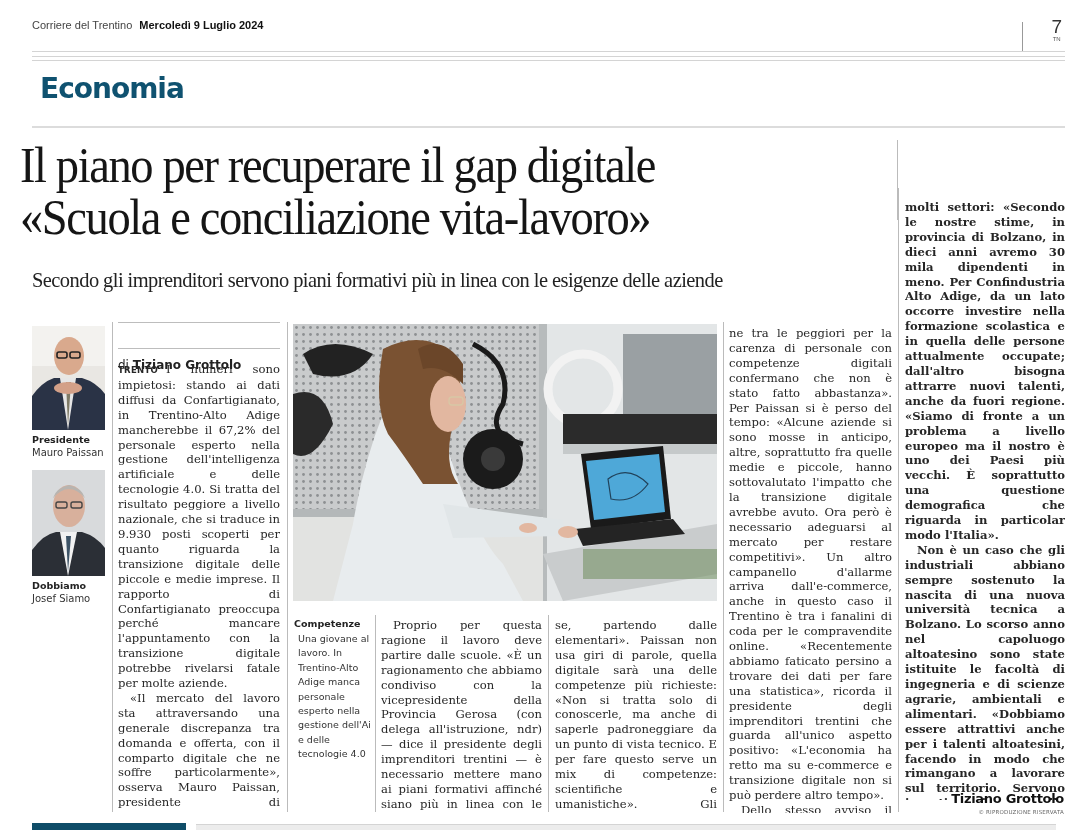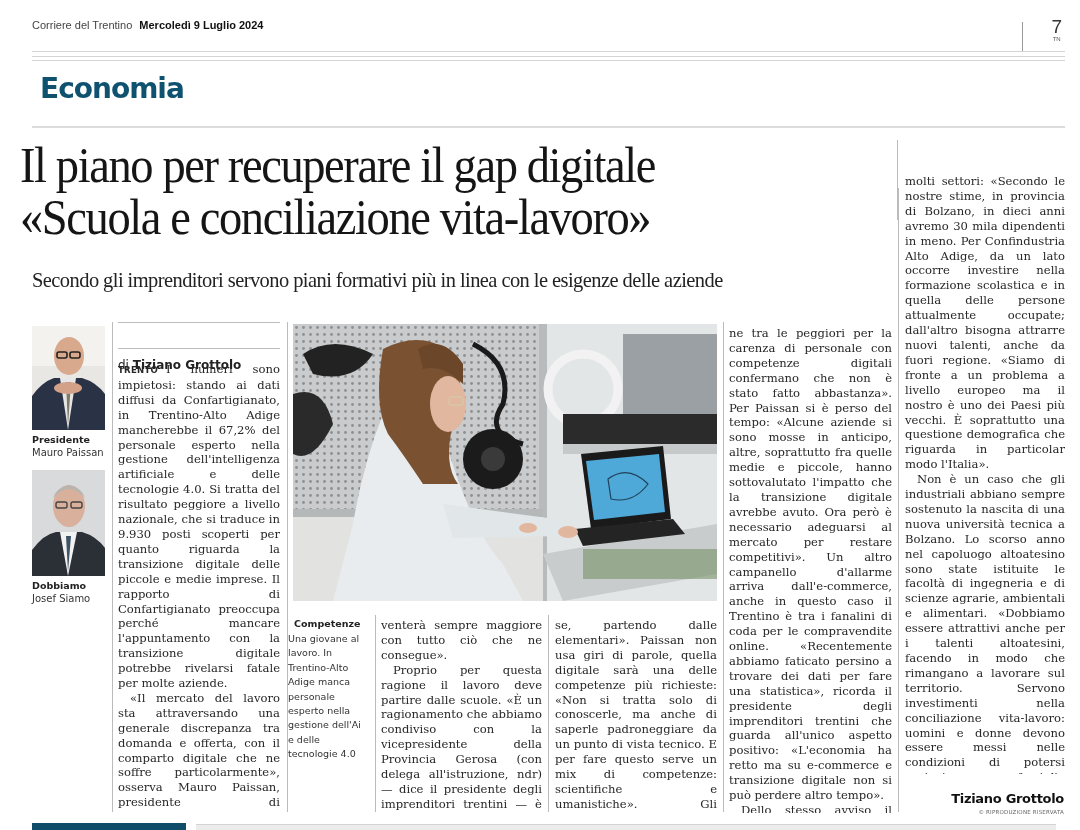--- a/index.html
+++ b/index.html
@@ -47,21 +47,21 @@
   
   .col { font-family: "DejaVu Serif", serif; font-size: 11.6px; line-height: 14.9px; color: #262626; text-align: justify; hyphens: manual; }
   .col p { margin: 0; }
   .col p.indent { text-indent: 12px; }
   .dateline { font-family: "DejaVu Sans", sans-serif; font-weight: bold; font-size: 8.5px; letter-spacing: 0.3px; margin-right: 8px; }
 
   
   .photo { left: 293px; top: 324px; width: 424px; height: 277px; overflow: hidden; background: #cfd3d5; }
 
   .caption-title { left: 294px; top: 618px; font-family: "DejaVu Sans", sans-serif; font-weight: bold; font-size: 9.5px; color: #222; }
-  .caption-body { left: 288px; top: 632px; width: 76px; font-family: "DejaVu Sans", sans-serif; font-size: 9.5px; line-height: 14.4px; color: #333; }
+  .caption-body { left: 298px; top: 632px; width: 76px; font-family: "DejaVu Sans", sans-serif; font-size: 9.5px; line-height: 14.4px; color: #333; }
 
   .signature { right: 16px; top: 791px; font-family: "DejaVu Sans", sans-serif; font-weight: bold; font-size: 13px; color: #111; letter-spacing: -0.3px; }
   .rights { right: 16px; top: 809px; font-family: "DejaVu Sans", sans-serif; font-size: 5.5px; color: #666; letter-spacing: 0.2px; }
 
   .footer-bar { left: 32px; top: 823px; width: 154px; height: 7px; background: #0f4d68; }
   .footer-rule { left: 196px; top: 824px; width: 860px; height: 6px; background: #ececec; border-top: 1px solid #d4d4d4; }
 </style>
 </head>
 <body>
 
@@ -177,34 +177,33 @@
     <path d="M282 205 L380 195 L392 210 L290 222 Z" fill="#242424"></path>
     <ellipse cx="275" cy="208" rx="10" ry="6" fill="#e2b7a0"></ellipse>
     <ellipse cx="235" cy="204" rx="9" ry="5" fill="#e2b7a0"></ellipse>
   </svg>
 </div>
 
 <div class="abs caption-title">Competenze</div>
 <div class="abs caption-body">Una giovane al lavoro. In Trentino-Alto Adige manca personale esperto nella gestione dell'Ai e delle tecnologie 4.0</div>
 
 <div class="abs col" style="left:381px; top:618px; width:161px; height:195px; overflow:hidden;">
-  <p>venterà sempre maggiore con tutto ciò che ne consegue».</p>
   <p class="indent">Proprio per questa ragione il lavoro deve partire dalle scuole. «È un ragionamento che abbiamo condiviso con la vicepresidente della Provincia Gerosa (con delega all'istruzione, ndr) — dice il presidente degli imprenditori trentini — è necessario mettere mano ai piani formativi affinché siano più in linea con le esigenze delle impre-</p>
 </div>
 
 <div class="abs col" style="left:555px; top:618px; width:162px; height:195px; overflow:hidden;">
   <p>se, partendo dalle elementari». Paissan non usa giri di parole, quella digitale sarà una delle competenze più richieste: «Non si tratta solo di conoscerle, ma anche di saperle padroneggiare da un punto di vista tecnico. E per fare questo serve un mix di competenze: scientifiche e umanistiche». Gli imprenditori però non si fanno illusioni e sono consapevoli che sarà un percorso in salita. «I dati che vedono la nostra regio-</p>
 </div>
 
 <div class="abs col" style="left:729px; top:326px; width:163px; height:487px; overflow:hidden;">
   <p>ne tra le peggiori per la carenza di personale con competenze digitali confermano che non è stato fatto abbastanza». Per Paissan si è perso del tempo: «Alcune aziende si sono mosse in anticipo, altre, soprattutto fra quelle medie e piccole, hanno sottovalutato l'impatto che la transizione digitale avrebbe avuto. Ora però è necessario adeguarsi al mercato per restare competitivi». Un altro campanello d'allarme arriva dall'e-commerce, anche in questo caso il Trentino è tra i fanalini di coda per le compravendite online. «Recentemente abbiamo faticato persino a trovare dei dati per fare una statistica», ricorda il presidente degli imprenditori trentini che guarda all'unico aspetto positivo: «L'economia ha retto ma su e-commerce e transizione digitale non si può perdere altro tempo».</p>
   <p class="indent">Dello stesso avviso il direttore di Confindustria Alto Adige, Josef Negri: «Certamente la transizione digitale è frenata dalla mancanza di risorse umane». Non solo, perché pure in Alto Adige la carenza di lavoratori riguarda</p>
 </div>
 
-<div class="abs col" style="left:905px; top:174px; width:160px; height:600px; overflow:hidden;">
+<div class="abs col" style="left:905px; top:200px; width:160px; height:600px; overflow:hidden;font-weight:bold;">
   <p>molti settori: «Secondo le nostre stime, in provincia di Bolzano, in dieci anni avremo 30 mila dipendenti in meno. Per Confindustria Alto Adige, da un lato occorre investire nella formazione scolastica e in quella delle persone attualmente occupate; dall'altro bisogna attrarre nuovi talenti, anche da fuori regione. «Siamo di fronte a un problema a livello europeo ma il nostro è uno dei Paesi più vecchi. È soprattutto una questione demografica che riguarda in particolar modo l'Italia».</p>
   <p class="indent">Non è un caso che gli industriali abbiano sempre sostenuto la nascita di una nuova università tecnica a Bolzano. Lo scorso anno nel capoluogo altoatesino sono state istituite le facoltà di ingegneria e di scienze agrarie, ambientali e alimentari. «Dobbiamo essere attrattivi anche per i talenti altoatesini, facendo in modo che rimangano a lavorare sul territorio. Servono investimenti nella conciliazione vita-lavoro: uomini e donne devono essere messi nelle condizioni di potersi costruire una famiglia senza rinunciare alla carriera», afferma il direttore di Confindustria Alto Adige. Negri individua le tre priorità più urgenti da affrontare: digitalizzazione, crisi demografica e decarbonizzazione, «sono queste le sfide che dobbiamo vincere insieme», conclude.</p>
 </div>
 
 <div class="abs signature">Tiziano Grottolo</div>
 <div class="abs rights">© RIPRODUZIONE RISERVATA</div>
 
 <div class="abs footer-bar"></div>
 <div class="abs footer-rule"></div>
 

